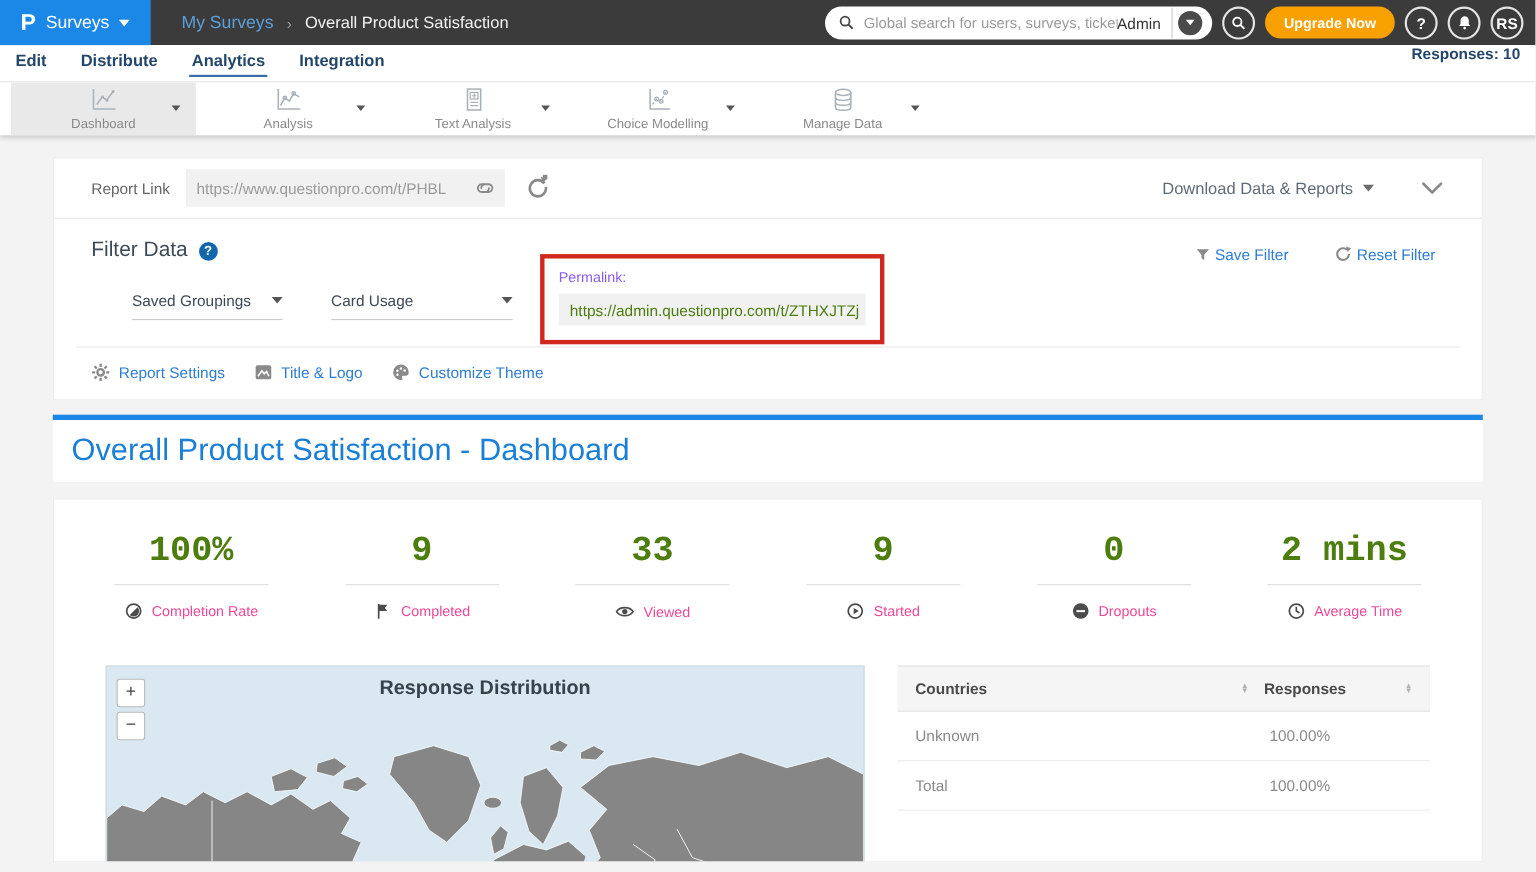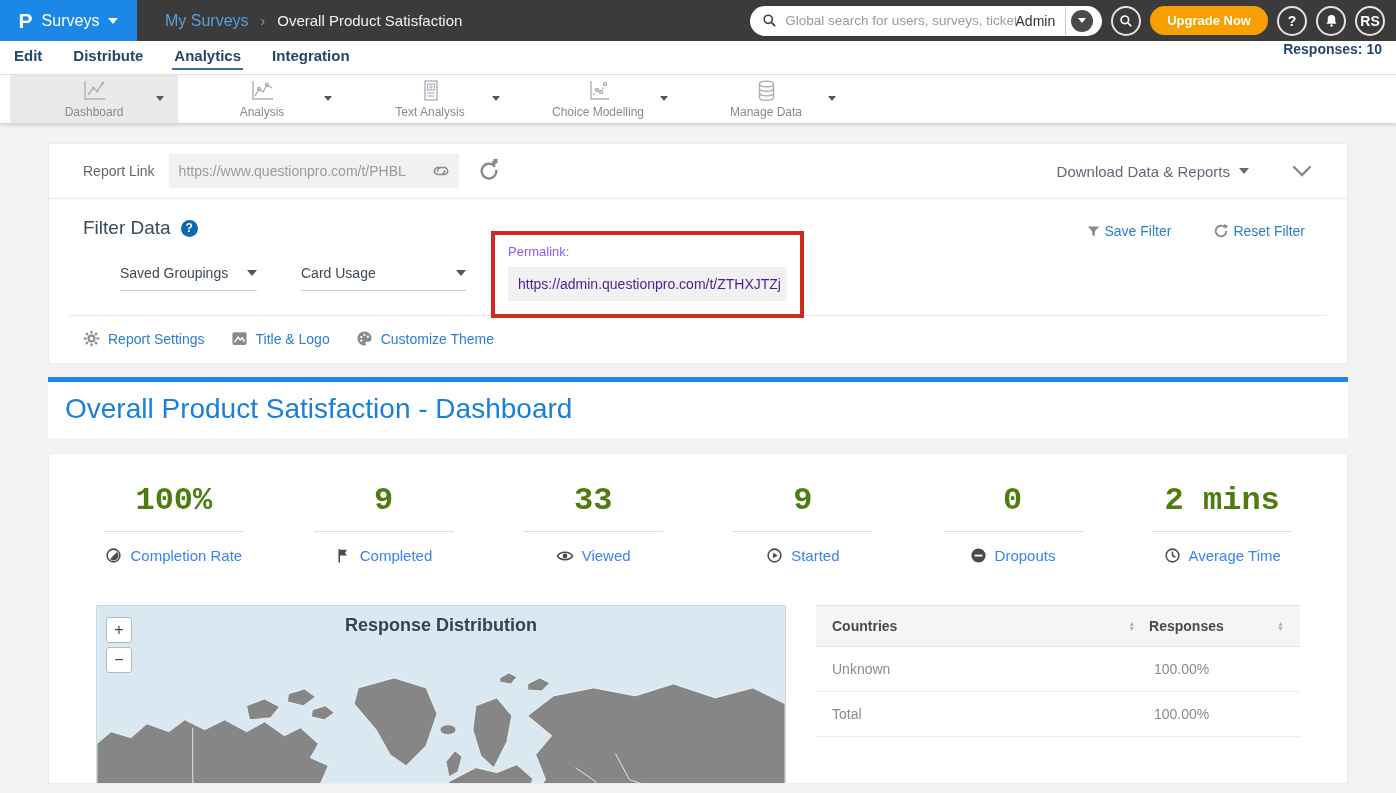--- a/index.html
+++ b/index.html
@@ -62,36 +62,36 @@
   .filter-action { display:flex; align-items:center; gap:4px; font-size:14px; color:#2d7dd2; cursor:pointer; }
 
   .filter-controls { display:flex; padding:26px 34px 24px; }
   .select { width:137px; border-bottom:1px solid #ccc; padding-bottom:9px; font-size:14px; color:#3c4a57; display:flex; align-items:center; cursor:pointer; }
   .select .caret-down-g { margin-left:auto; border-top-color:#555; }
   .select.s1 { margin-left:37px; }
   .select.s2 { margin-left:44px; width:165px; }
 
   .permalink-box { position:absolute; left:442px; top:87px; width:313px; border:4px solid #d1271e; background:#fff; padding:9px 13px 13px; z-index:2; }
   .permalink-label { font-size:13px; color:#8b5cf6; }
-  .permalink-input { margin-top:8px; height:34px; background:#f1f1f1; display:flex; align-items:center; padding:4px 10px; font-size:14px; color:#4c1d95; white-space:nowrap; overflow:hidden; cursor:text; }
+  .permalink-input { margin-top:8px; height:29px; background:#f1f1f1; display:flex; align-items:center; padding:4px 10px; font-size:14px; color:#4d7c0f; white-space:nowrap; overflow:hidden; cursor:text; }
 
   .card1 hr { border:none; border-top:1px solid #e8e8e8; margin:0 20px; }
   .settings-row { display:flex; align-items:center; gap:26px; padding:14px 34px 16px; }
   .settings-link { display:flex; align-items:center; gap:8px; font-size:14px; color:#2d7dd2; cursor:pointer; }
 
   .blue-bar { height:5px; background:#1b87e6; margin-top:13px; }
   .title-section { background:#fff; padding:11px 0 13px 17px; }
   .dash-title { font-size:28px; color:#1b7fd6; font-weight:500; }
 
   .card2 { margin-top:15px; height:331px; padding-top:28px; overflow:hidden; }
   .stats-row { display:flex; padding:0 20px; }
   .stat { flex:1; text-align:center; }
   .stat-value { font-size:32px; font-weight:700; color:#4d7c0f;font-family:Liberation Mono, monospace; }
   .stat-line { border:none; border-top:1px solid #ddd; width:140px; margin:12px auto 15px; }
-  .stat-label { display:flex; justify-content:center; gap:8px; font-size:15px; color:#3b82f6; }
+  .stat-label { display:flex; align-items:center; justify-content:center; gap:8px; font-size:13px; color:#ec4899; }
 
   .bottom-row { display:flex; margin-top:40px; padding:0 47px; gap:30px; }
   .map-panel { width:690px; height:230px; background:#d9e8f1; border:1px solid #cdd9e2; position:relative; }
   .map-title { text-align:center; font-size:18px; font-weight:700; color:#37424a; margin-top:9px; }
   .map-zoom { position:absolute; left:9px; top:11px; display:flex; flex-direction:column; gap:4px; }
   .zoom-btn { width:26px; height:26px; background:#fff; border:1px solid #b9b9b9; border-radius:3px; font-size:16px; color:#444; cursor:pointer; font-family:inherit; line-height:1; }
   .map-svg { position:absolute; left:0; top:52px; width:100%; }
 
   .table-panel { flex:1; }
   .ct-header { display:flex; align-items:center; background:#f5f5f5; border-top:1px solid #e3e3e3; border-bottom:1px solid #e3e3e3; padding:12px 16px; cursor:pointer; }

